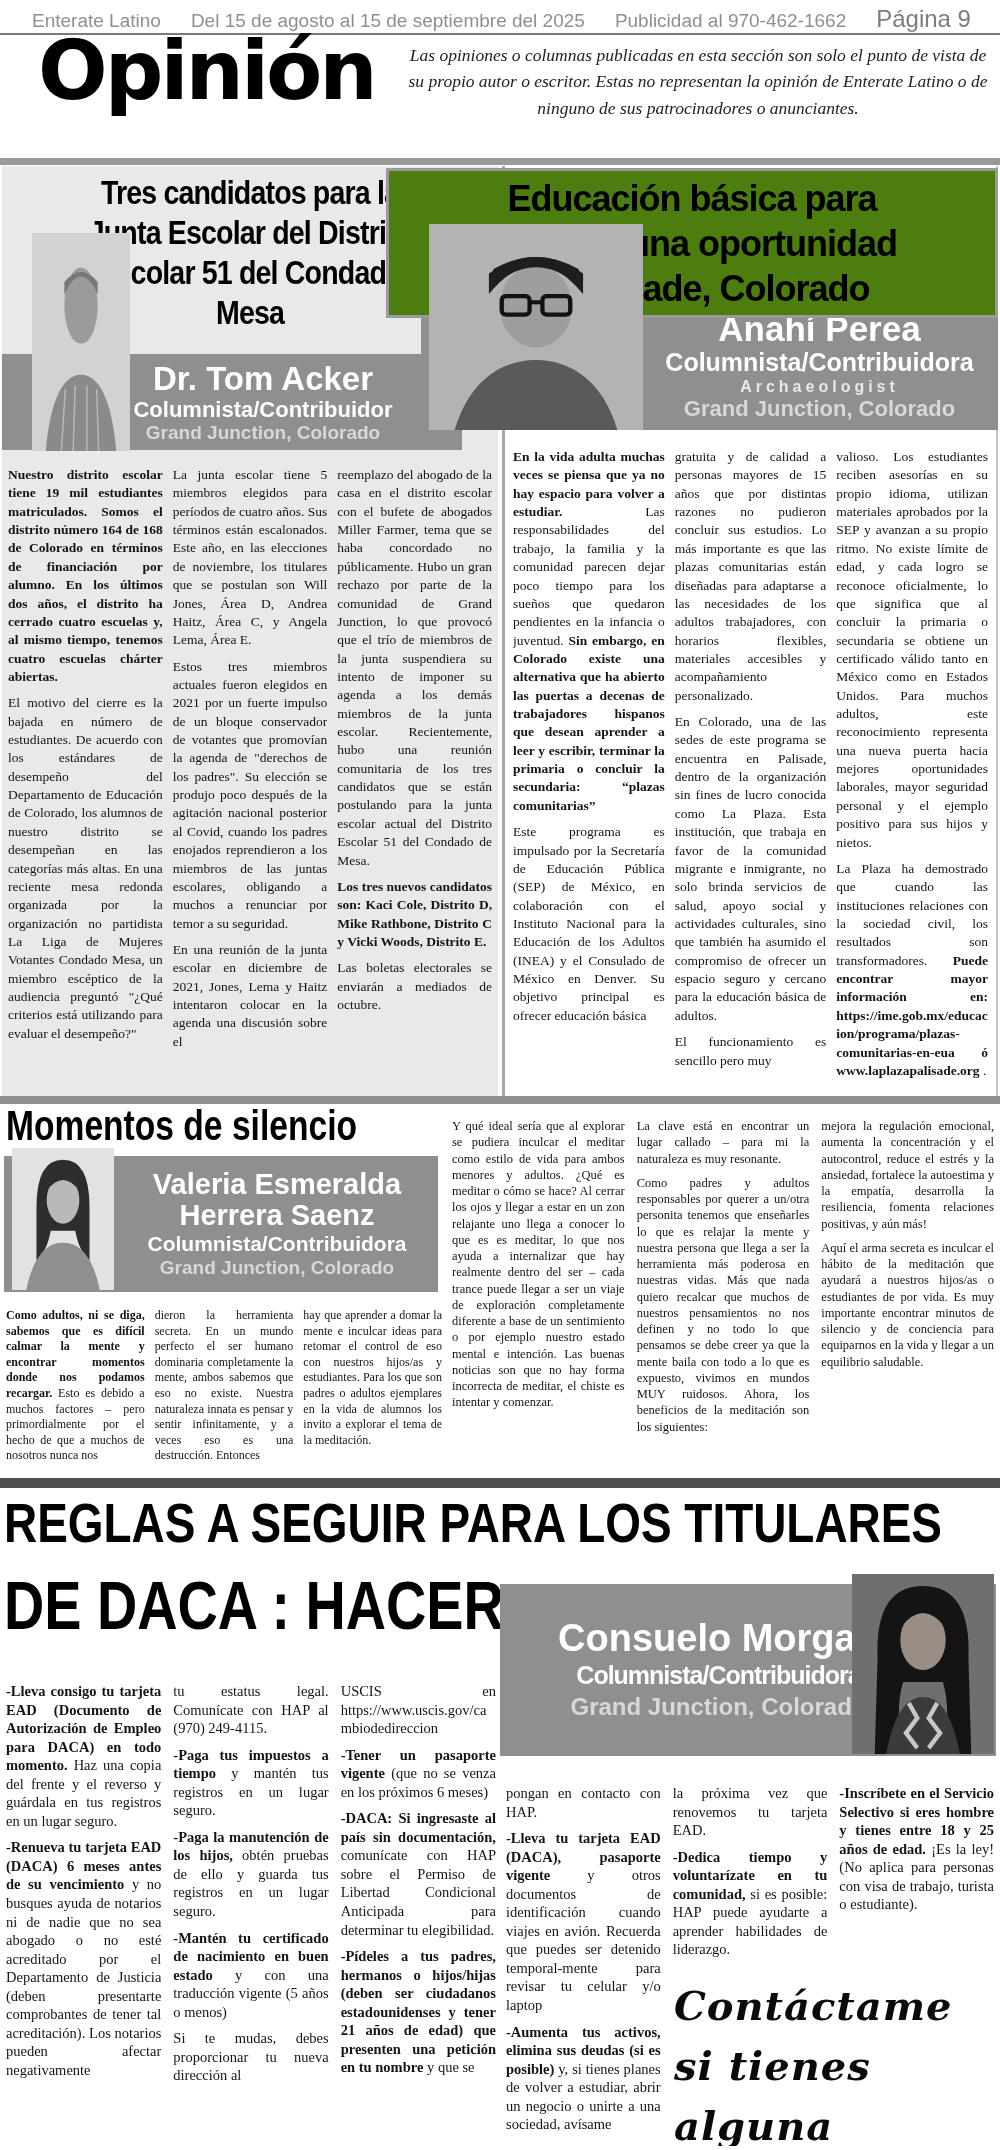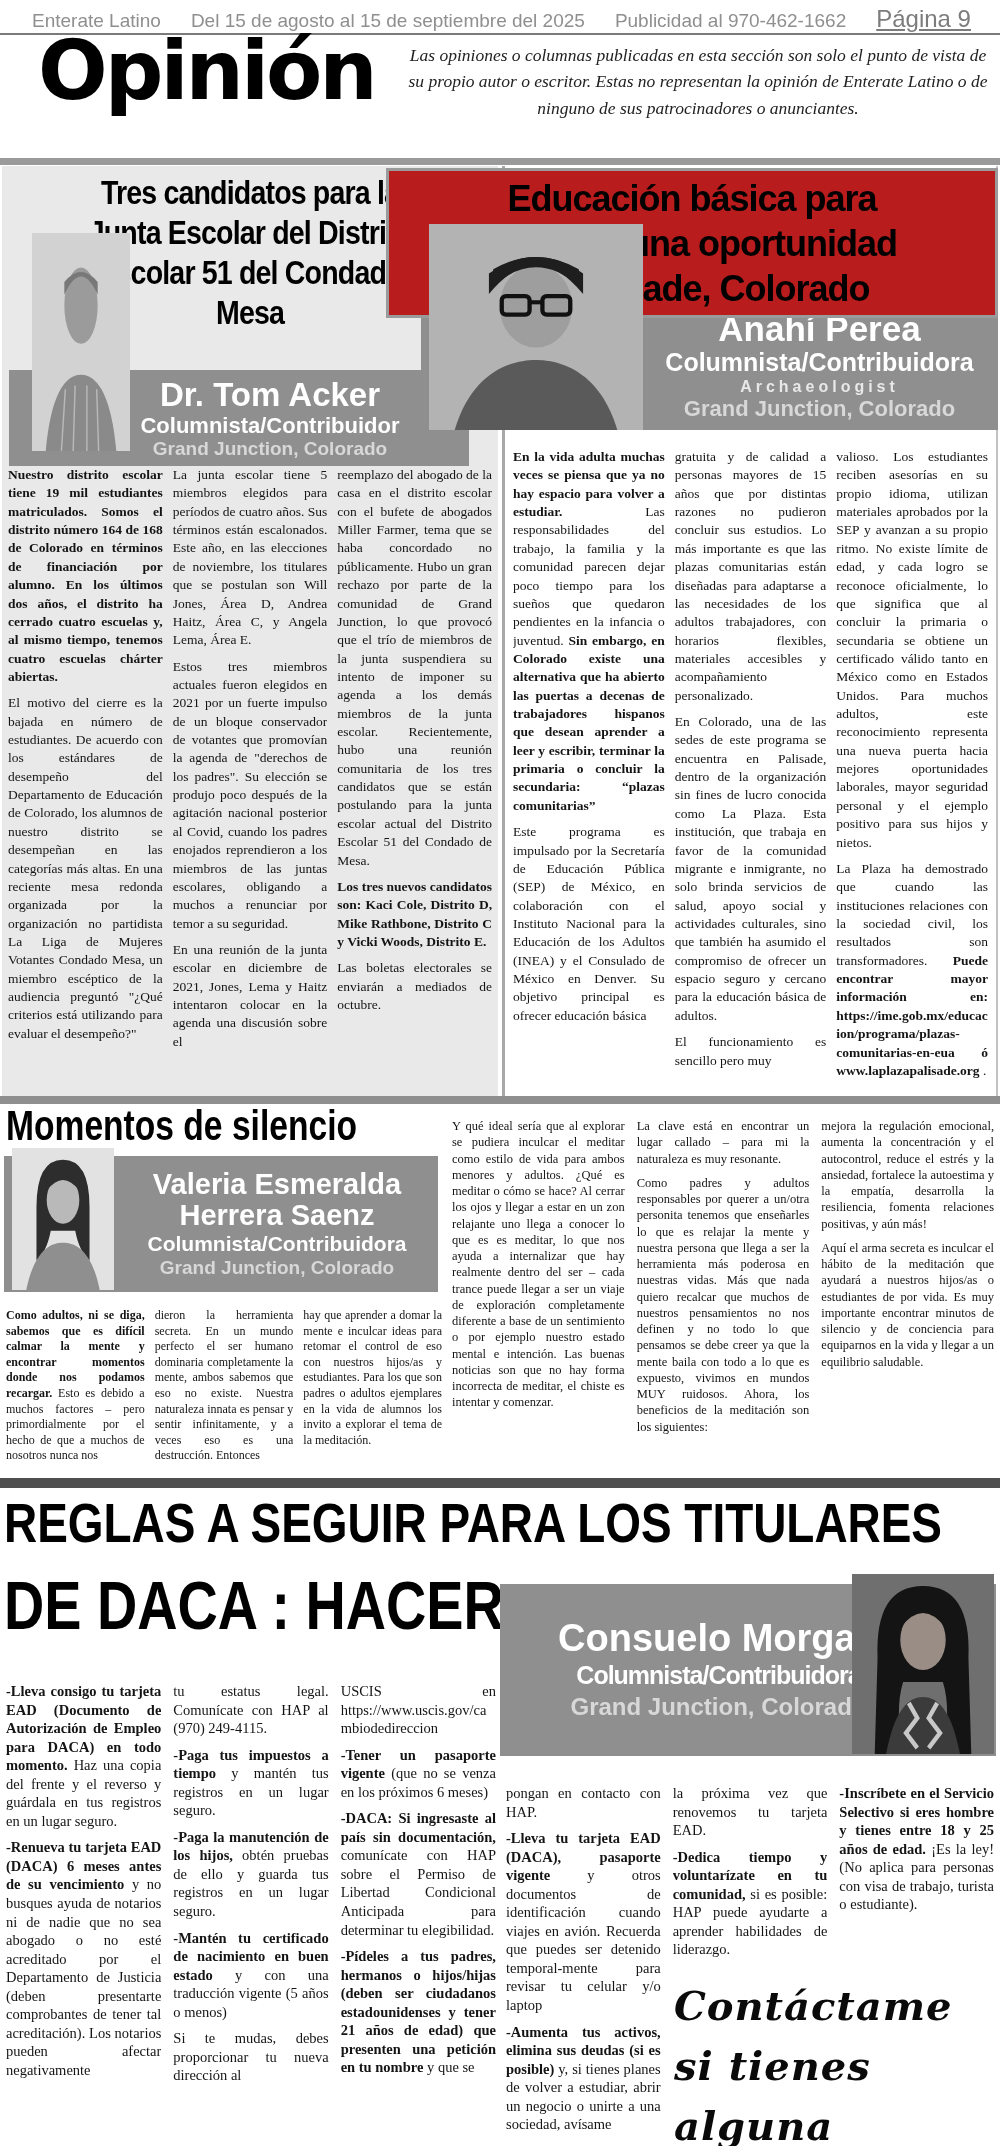--- a/index.html
+++ b/index.html
@@ -5,21 +5,21 @@
   * { margin:0; padding:0; box-sizing:border-box; }
   html,body { background:#ffffff; }
   .page {
     position:relative; width:1000px; height:2150px; margin:0 auto;
     background:#ffffff; overflow:hidden; color:#141414;
     font-family:"Liberation Serif", serif;
   }
   
   .top-strip { position:absolute; top:5px; left:32px; right:8px; display:flex; gap:30px; align-items:baseline;
     font-family:"Liberation Sans", sans-serif; color:#8f8f8f; font-size:19px; white-space:nowrap; }
-  .top-strip .pageno { font-size:24px; color:#7c7c7c;text-decoration:underline; }
+  .top-strip .pageno { font-size:24px; color:#7c7c7c; }
   .top-rule { position:absolute; top:33px; left:0; width:1000px; height:2px; background:#7a7a7a; }
   
   .masthead-title { position:absolute; top:26px; left:38px; font-family:"DejaVu Sans", sans-serif;
     font-weight:bold; font-size:82px; letter-spacing:-3px; color:#000; line-height:1.1; }
   .disclaimer { position:absolute; top:42px; left:402px; width:592px; text-align:center;
     font-style:italic; font-size:17.5px; line-height:1.5; color:#222; }
   .divider1 { position:absolute; top:158px; left:0; width:1000px; height:7px; background:#9a9a9a; }
   .divider2 { position:absolute; top:1096px; left:0; width:1000px; height:8px; background:#8f8f8f; }
   .divider3 { position:absolute; top:1478px; left:0; width:1000px; height:10px; background:#4f4f4f; }
   
@@ -34,31 +34,31 @@
   
   .body3 { position:absolute; display:flex; overflow:hidden; }
   .bcol { flex:1 1 0; text-align:justify; overflow:hidden; }
   .bcol p { margin:8px 0 2px 0; overflow-wrap:anywhere; }
   .bseg { font-weight:bold; }
   
   .panel-left { position:absolute; top:166px; left:2px; width:496px; height:930px; background:#e9e9e9; }
   .panel-left .headline { position:absolute; top:6px; left:0; width:100%; text-align:center;
     font-size:34px; line-height:40px; letter-spacing:-1px; }
   .photo-acker { position:absolute; top:67px; left:30px; width:98px; height:218px; z-index:3; }
-  .banner-acker { position:absolute; top:188px; left:7px; width:460px; height:96px; z-index:2;
-    padding:8px 6px 6px 68px; display:flex; flex-direction:column; justify-content:center;margin-top:16px; }
+  .banner-acker { position:absolute; top:188px; left:0; width:460px; height:96px; z-index:2;
+    padding:8px 6px 6px 68px; display:flex; flex-direction:column; justify-content:center; }
   .banner-acker .nm { font-size:33px; line-height:1.05; }
   .banner-acker .rl { font-size:22px; line-height:1.15; }
   .banner-acker .lc { font-size:19px; line-height:1.15; }
   .panel-left .body3 { top:292px; left:6px; right:6px; bottom:4px; gap:10px; font-size:13.5px; line-height:1.36; }
   
   .panel-right { position:absolute; top:166px; left:502px; width:496px; height:930px; background:#fff;
     border-left:3px solid #a8a8a8; border-right:2px solid #c2c2c2; }
   .headline-right-box { position:absolute; top:2px; left:-119px; width:612px; height:150px; z-index:4;
-    background:#b91c1c; border:3px solid #9a9a9a; display:flex; flex-direction:column; justify-content:center;
+    background:#4d7c0f; border:3px solid #9a9a9a; display:flex; flex-direction:column; justify-content:center;
     text-align:center; font-size:36px; line-height:45px; letter-spacing:-1px; }
   .photo-perea { position:absolute; top:58px; left:-76px; width:214px; height:206px; z-index:5; }
   .banner-perea { position:absolute; top:136px; left:-84px; width:577px; height:128px; z-index:3;
     padding:6px 8px 6px 228px; display:flex; flex-direction:column; justify-content:center; }
   .banner-perea .nm { font-size:35px; line-height:1.05; }
   .banner-perea .rl { font-size:25px; line-height:1.15; }
   .banner-perea .t2 { font-size:16px; line-height:1.2; letter-spacing:4px; }
   .banner-perea .lc { font-size:22px; line-height:1.15; }
   .panel-right .body3 { top:274px; left:8px; right:8px; bottom:4px; gap:10px; font-size:13.5px; line-height:1.36; }
   

